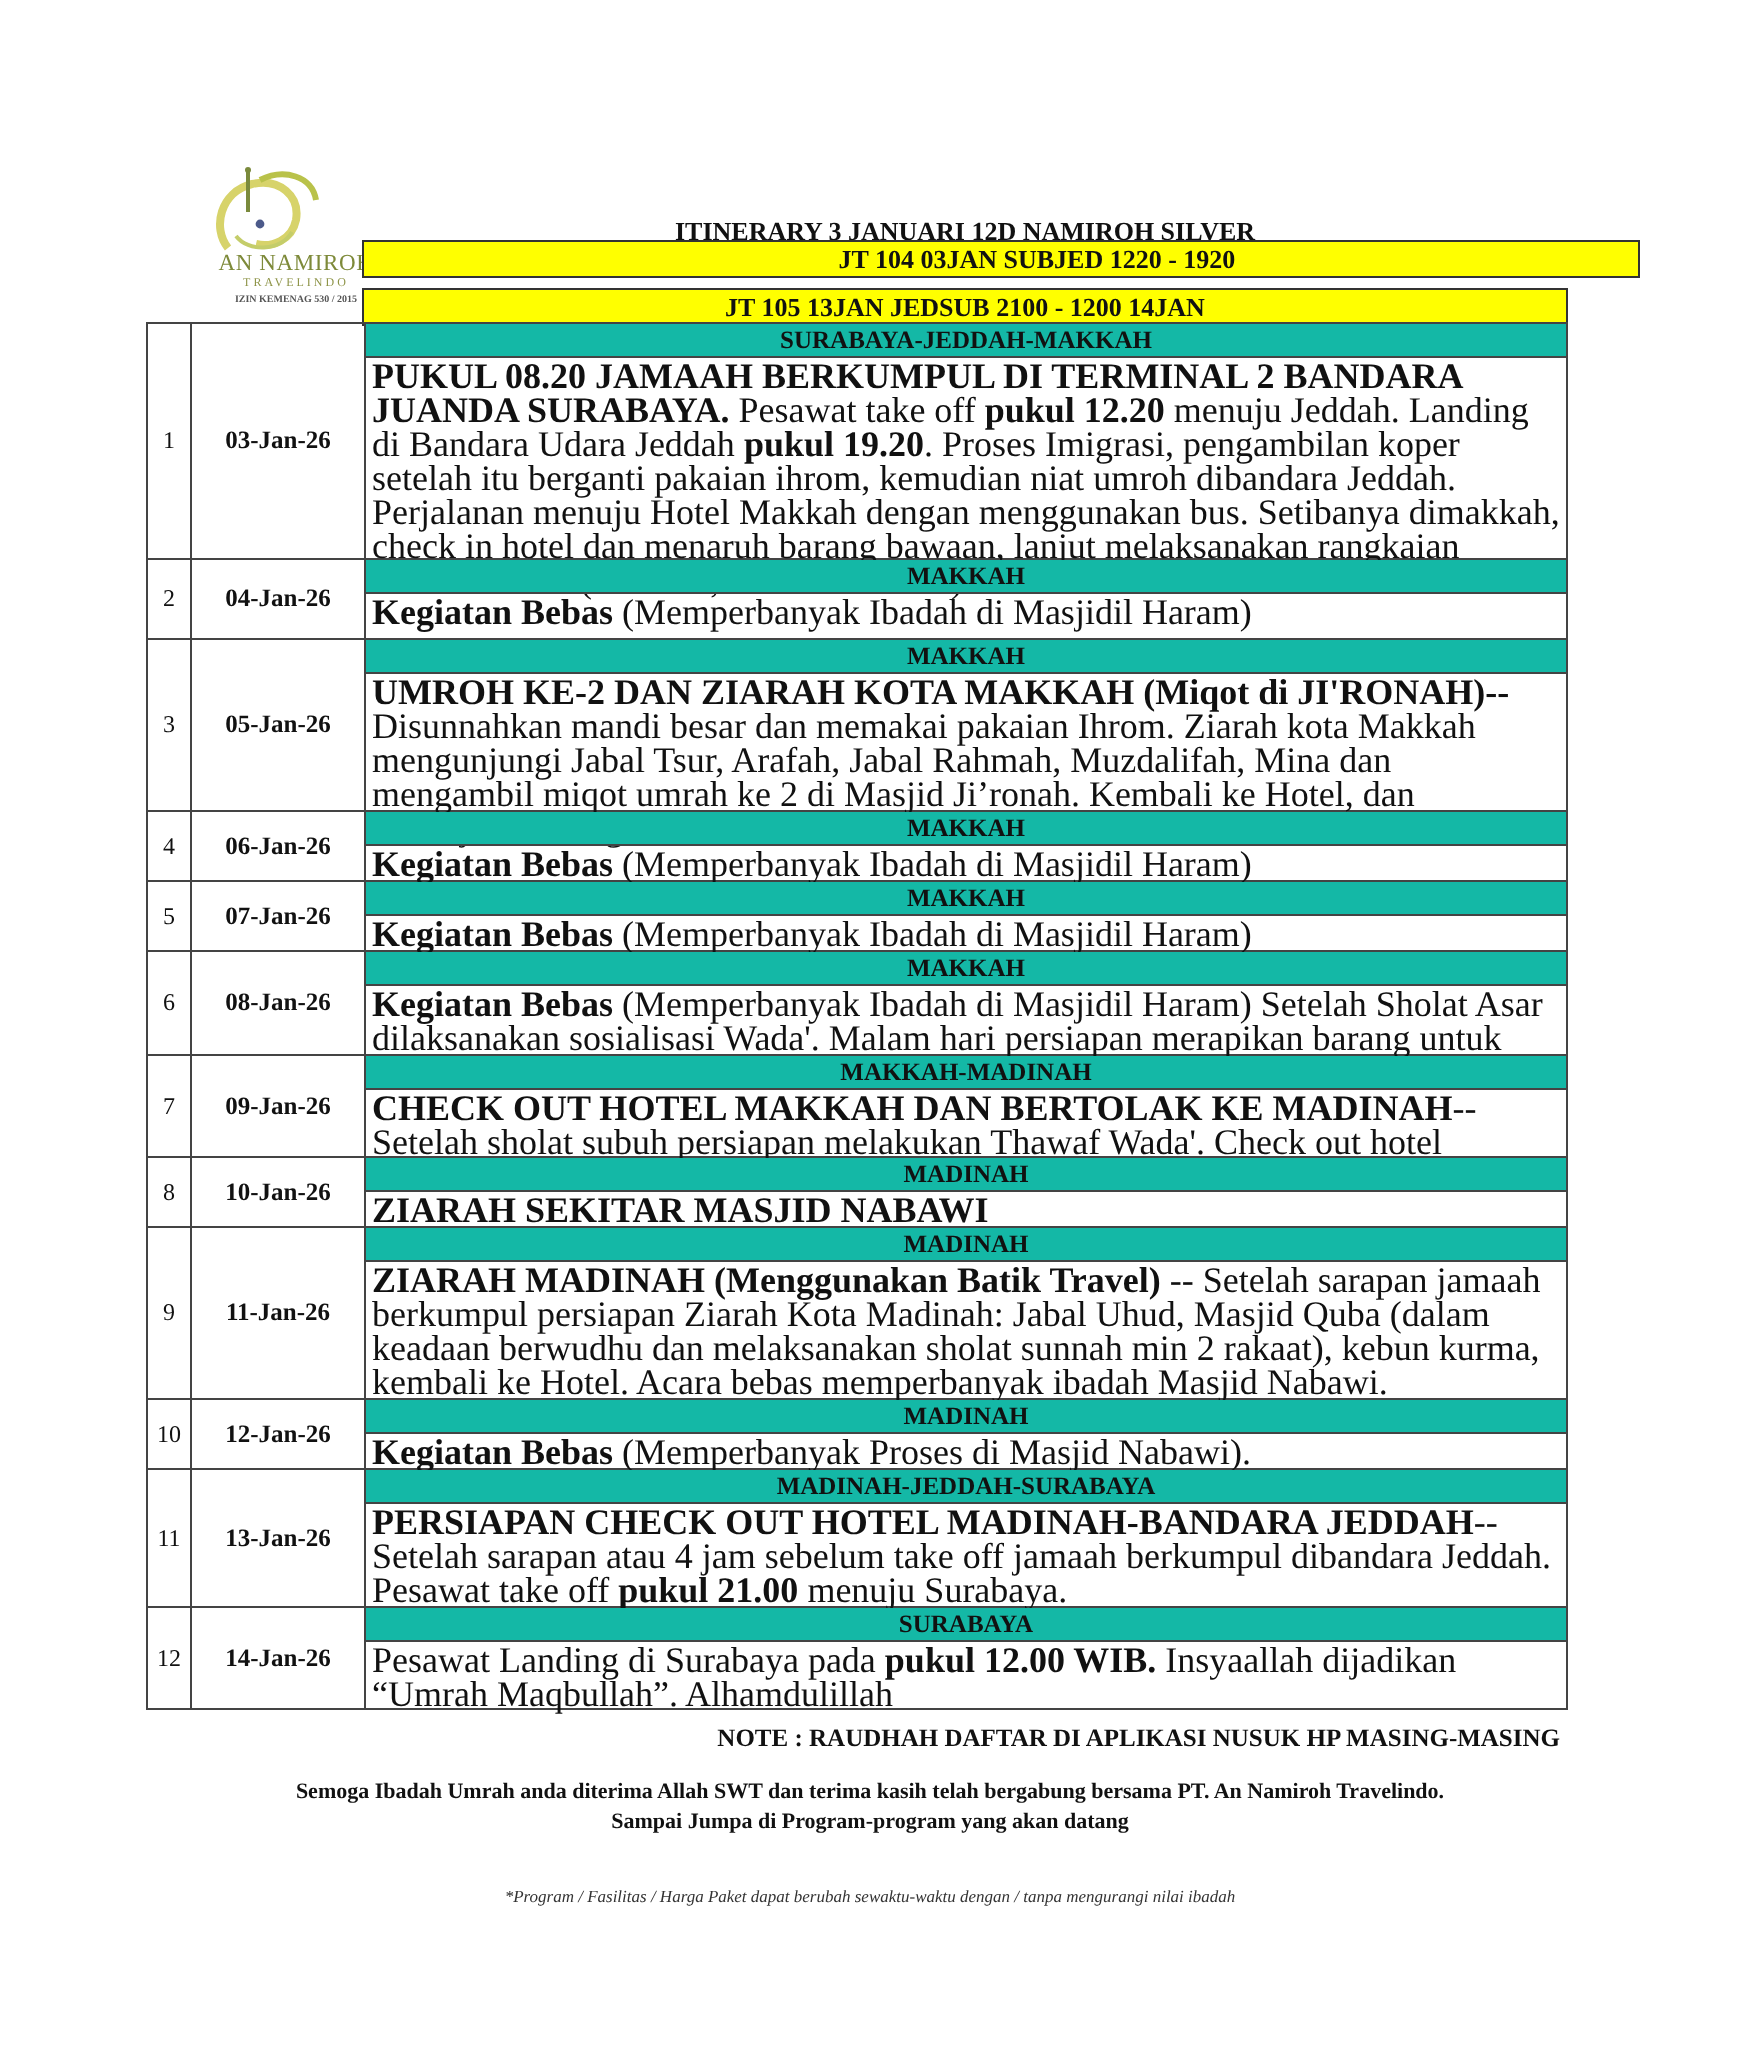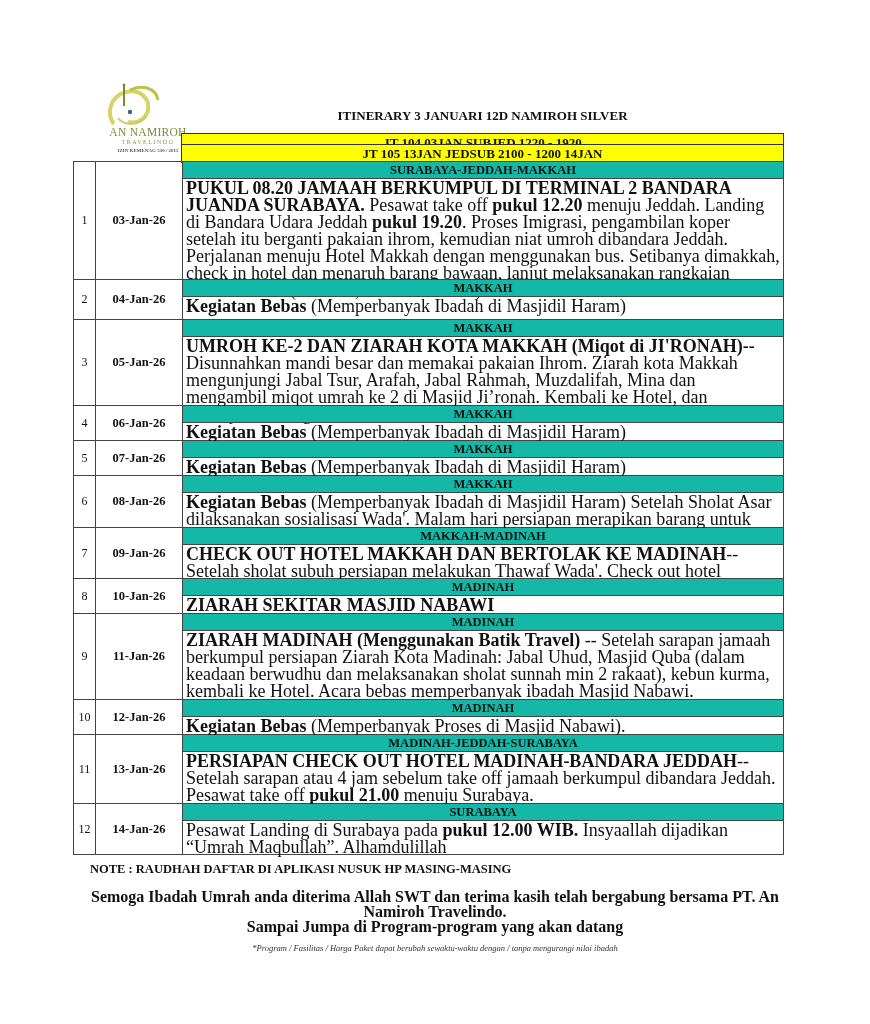--- a/index.html
+++ b/index.html
@@ -25,24 +25,24 @@
   .c-num { width: 21px; border-right: 1px solid #444; display: flex; align-items: center;
            justify-content: center; font-size: 12px; flex-shrink: 0; }
   .c-date { width: 86px; border-right: 1px solid #444; display: flex; align-items: center;
             justify-content: center; font-size: 12.5px; font-weight: bold; flex-shrink: 0; }
   .c-body { flex: 1; display: flex; flex-direction: column; }
   .c-head { height: 16px; background: #14b8a6; border-bottom: 1px solid #444; text-align: center;
             font-weight: bold; font-size: 12.5px; line-height: 16px; }
   .c-text { padding: 1px 3px 0 3px; font-size: 18px; line-height: 17px; flex: 1; }
   .c-text b { font-weight: bold; }
 
-  .note { position: absolute; left: 90px; width: 690px; top: 862px; text-align: left;
+  .note { position: absolute; left: 90px; width: 690px; top: 862px; text-align: right;
           font-weight: bold; font-size: 12.5px; }
   .thanks { position: absolute; left: 80px; width: 710px; top: 889px; text-align: center;
-            font-weight: bold; font-size: 16px; line-height: 15px; }
+            font-weight: bold; font-size: 11px; line-height: 15px; }
   .disclaimer { position: absolute; left: 100px; width: 670px; top: 927px; text-align: center;
                 font-style: italic; font-size: 8.5px; color: #333; margin-top: 16px; }
 </style>
 </head>
 <body>
 
 <div class="logo">
   <svg width="96" height="46" viewBox="0 0 96 46" style="position:absolute;left:0;top:0;">
     <path d="M30 42 C22 32 26 14 42 10 C56 7 66 16 64 28 C62 38 52 42 44 40" fill="none" stroke="#d7d36a" stroke-width="4"></path>
     <path d="M46 8 C58 2 72 6 74 18" fill="none" stroke="#b9c24a" stroke-width="3"></path>
@@ -51,21 +51,21 @@
     <circle cx="46" cy="30" r="2.2" fill="#4c5a8a"></circle>
     <path d="M34 36 C40 44 56 44 62 34" fill="none" stroke="#c4cd6a" stroke-width="2"></path>
   </svg>
   <div class="logo-text logo-name">AN NAMIROH</div>
   <div class="logo-text logo-sub">TRAVELINDO</div>
   <div class="logo-text logo-lic">IZIN KEMENAG 530 / 2015</div>
 </div>
 
 <div class="doc-title">ITINERARY 3 JANUARI 12D NAMIROH SILVER</div>
 
-<div class="flight" style="top:133px;">JT 104 03JAN SUBJED 1220 - 1920</div>
+<div class="flight" style="top:120px;padding-left:36px;">JT 104 03JAN SUBJED 1220 - 1920</div>
 <div class="flight" style="top:144px;">JT 105 13JAN JEDSUB 2100 - 1200 14JAN</div>
 
 <div class="grid" id="grid">
     <div class="day" style="height: 119px;">
       <div class="c-num">1</div>
       <div class="c-date">03-Jan-26</div>
       <div class="c-body">
         <div class="c-head">SURABAYA-JEDDAH-MAKKAH</div>
         <div class="c-text"><b>PUKUL 08.20 JAMAAH BERKUMPUL DI TERMINAL 2 BANDARA JUANDA SURABAYA.</b><span> Pesawat take off </span><b>pukul 12.20</b><span> menuju Jeddah.  Landing di Bandara Udara Jeddah </span><b>pukul 19.20</b><span>. Proses Imigrasi, pengambilan koper setelah itu berganti pakaian ihrom, kemudian niat umroh dibandara Jeddah. Perjalanan menuju Hotel Makkah dengan menggunakan bus. Setibanya dimakkah, check in hotel dan menaruh barang bawaan, lanjut melaksanakan rangkaian ibadah umroh ( Thawaf, Sai dan Tahalul). Istirahat</span></div>
       </div>

